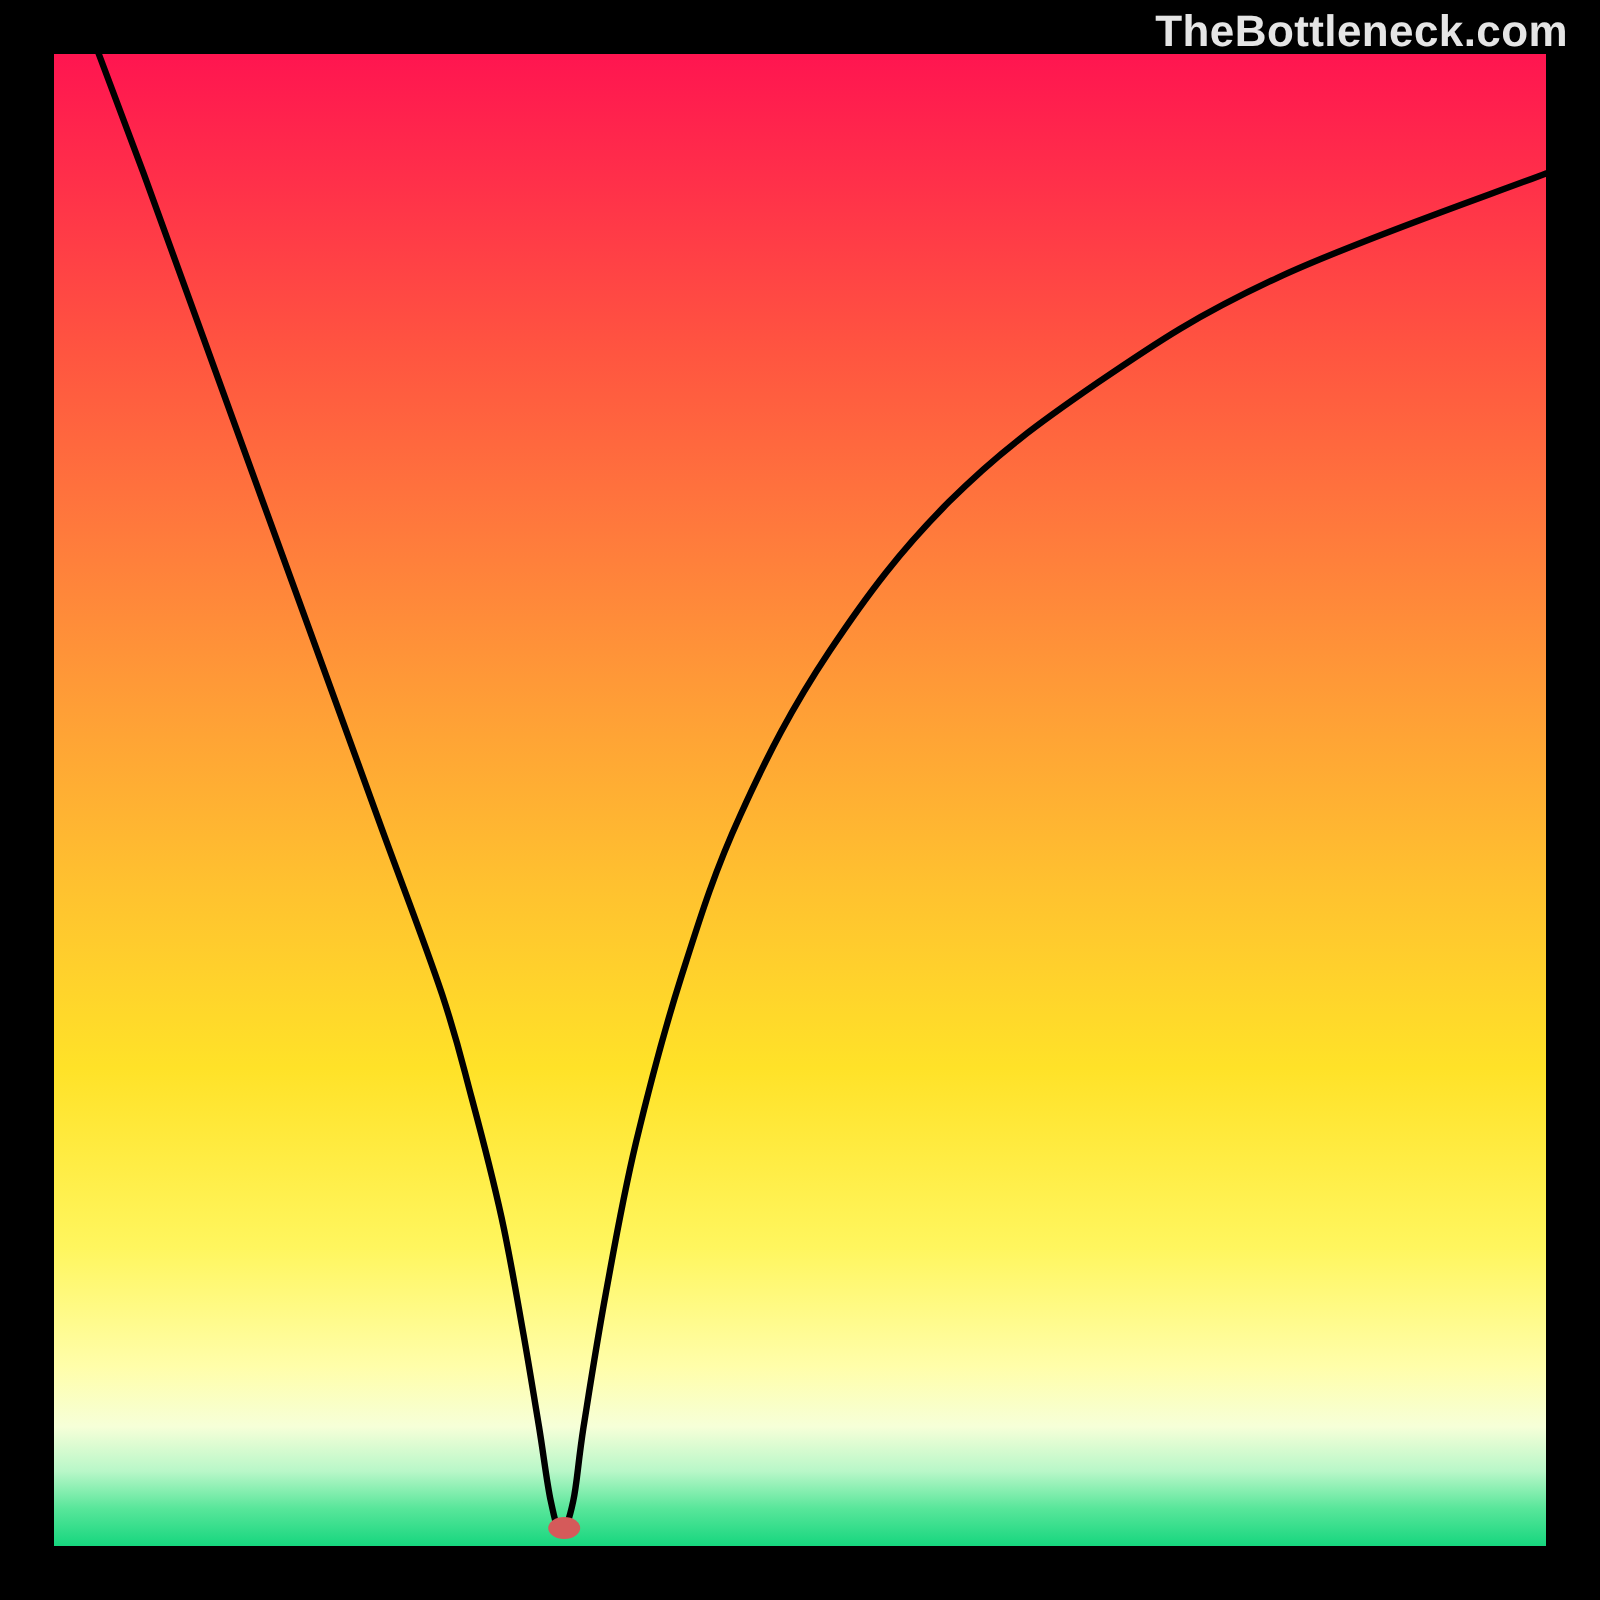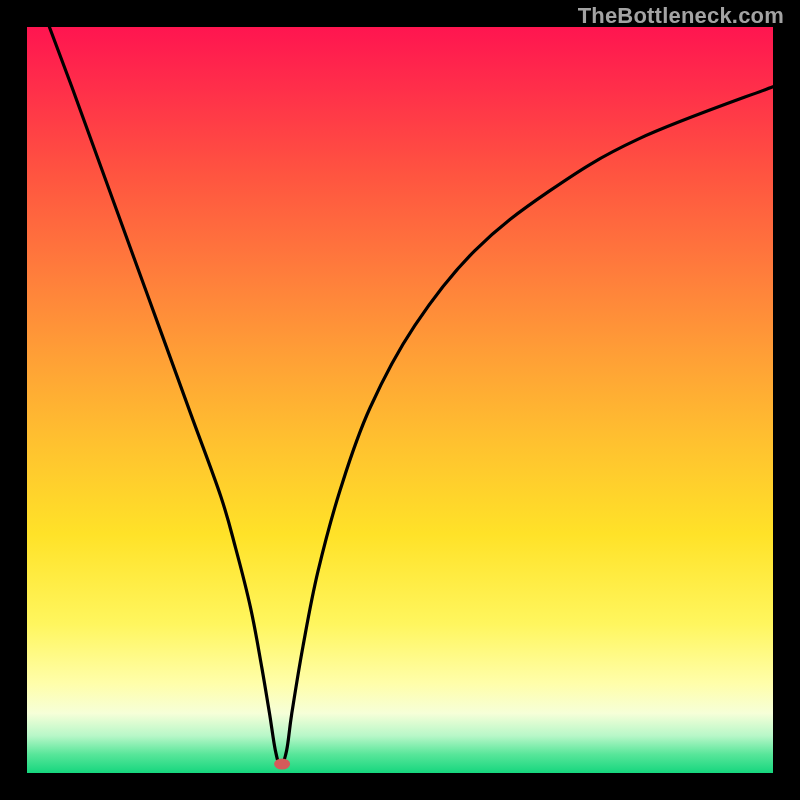--- a/index.html
+++ b/index.html
@@ -40,21 +40,21 @@
       #b8f7c8 95%,
       #58e69a 97.5%,
       #16d67e 100%
     );
   }
   .attribution {
     position: absolute;
     top: 3px;
     right: 16px;
     font: 600 22px Arial, Helvetica, sans-serif;
-    color: #a3a3a3;
+    color: #e5e5e5;
     letter-spacing: 0.2px;
   }
   svg.curve {
     position: absolute;
     left: 27px;
     top: 27px;
     width: 746px;
     height: 746px;
     overflow: visible;
   }

